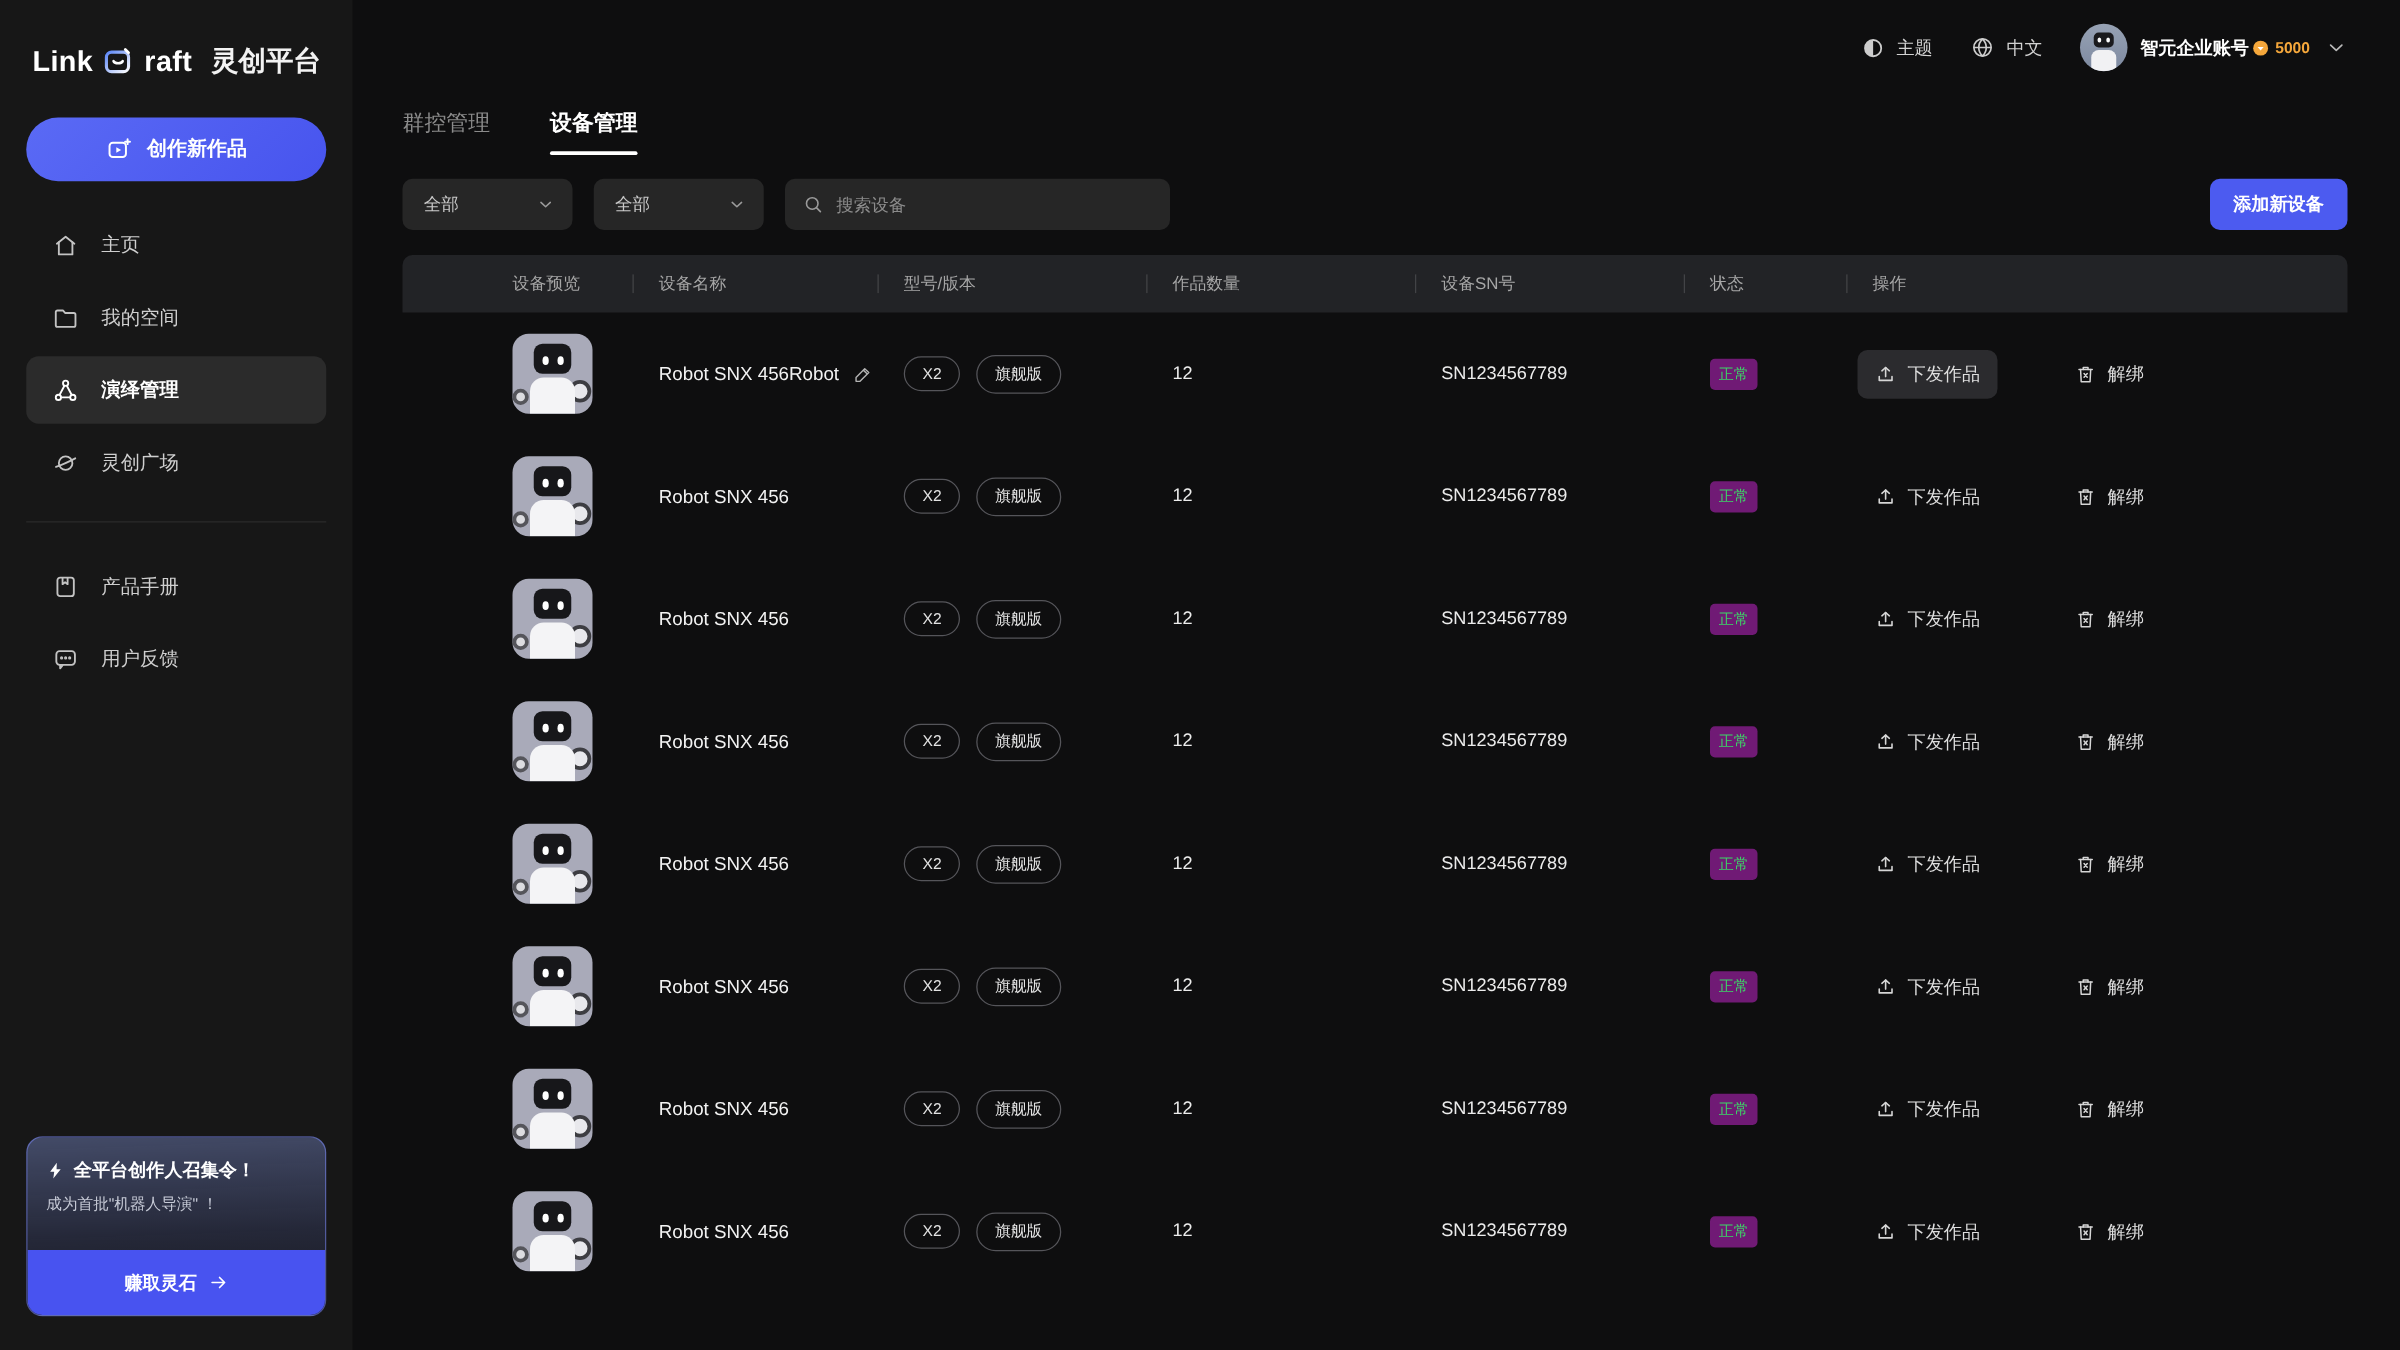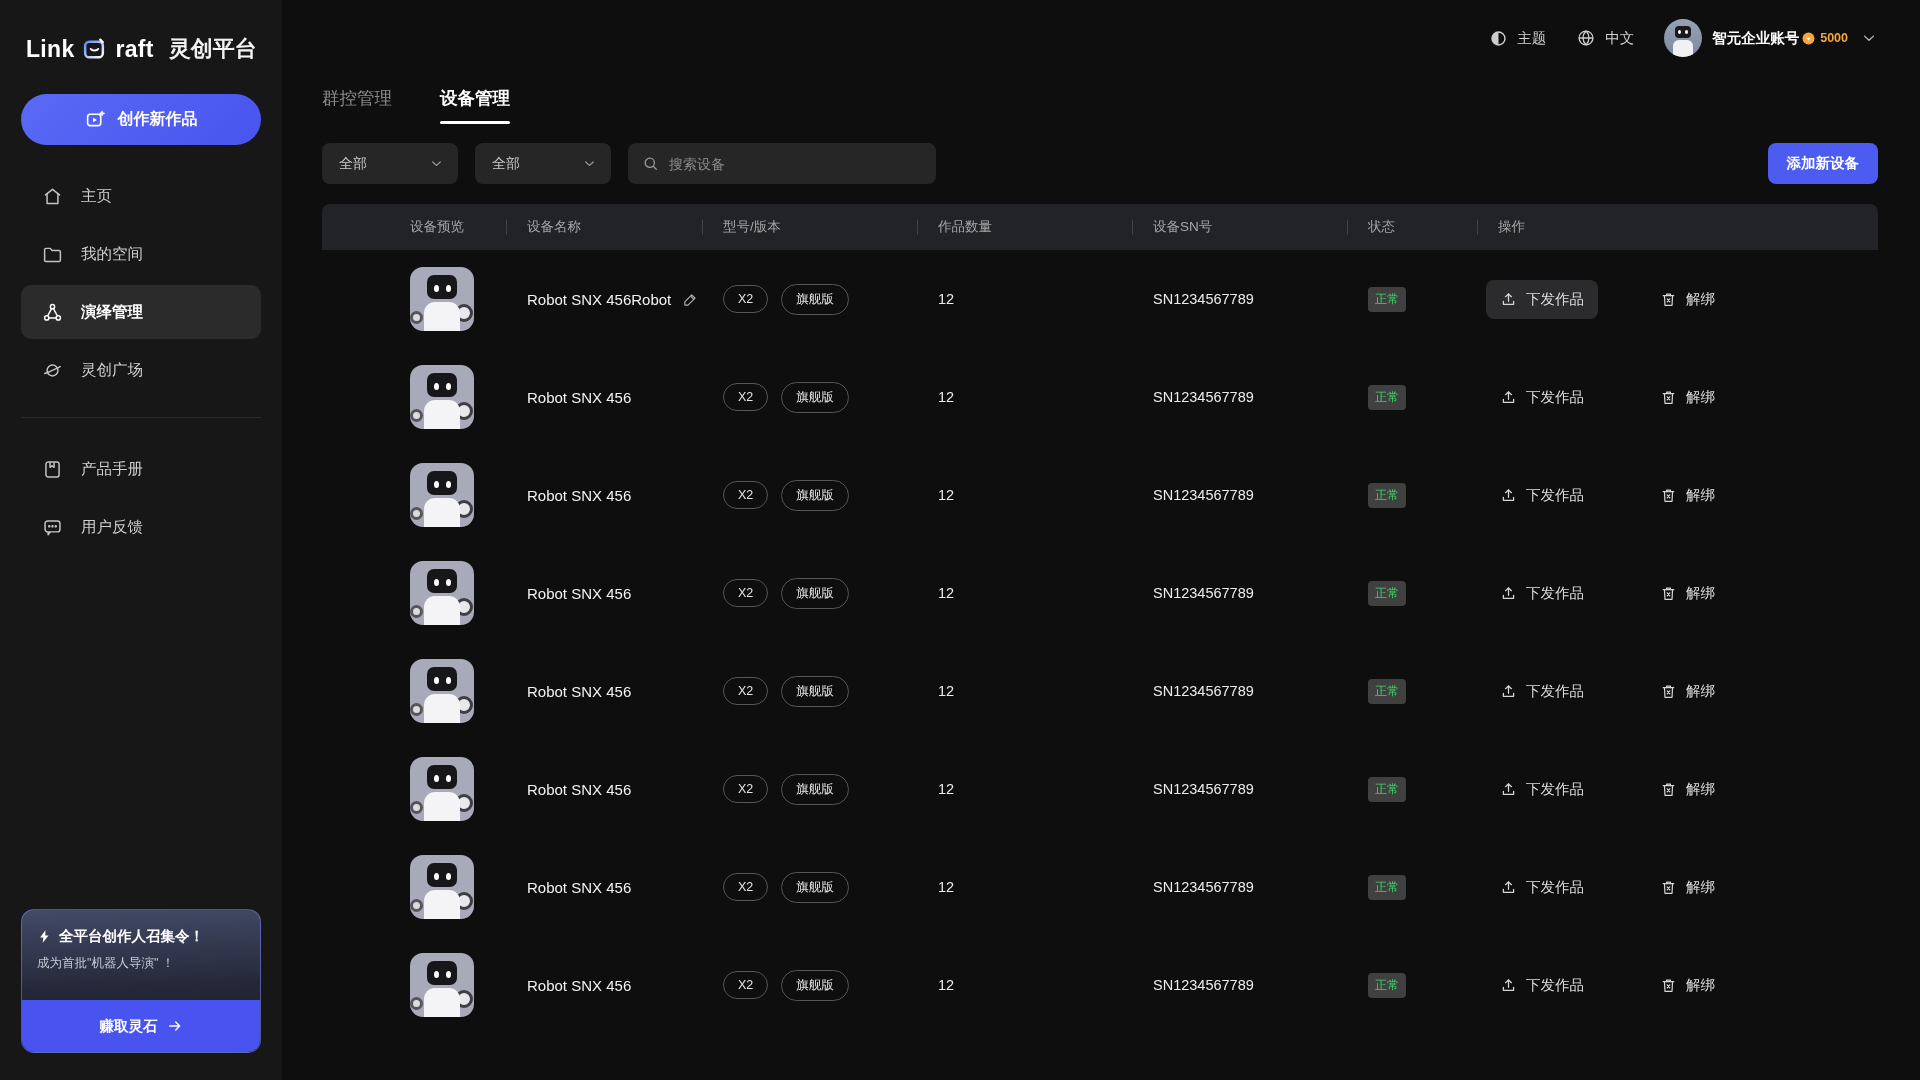--- a/index.html
+++ b/index.html
@@ -143,21 +143,21 @@
   .trow.editing .edit-icon { display:flex; }
 
   .c-model { display:flex; align-items:center; gap:13px; }
   .pill {
     border:1px solid #55555a; border-radius:999px; color:#e3e3e3;
     font-size:12.5px; padding:6px 14px; white-space:nowrap;
   }
   .c-works, .c-sn { font-size:14.5px; color:#ececec; }
 
   .badge {
-    display:inline-block; background:#404040; color:#3ed167;
+    display:inline-block; background:#701a75; color:#3ed167;
     font-size:12px; padding:4px 7px; border-radius:4px;
   }
 
   .c-actions { display:flex; align-items:center; padding-left:8px; }
   .act-btn {
     display:flex; align-items:center; gap:9px; border:none; cursor:pointer;
     background:transparent; color:#dedede; font-size:14.5px; font-family:inherit;
     padding:10px 14px; border-radius:8px;
   }
   .trow.hovered .deploy-btn { background:#2b2b2e; }

